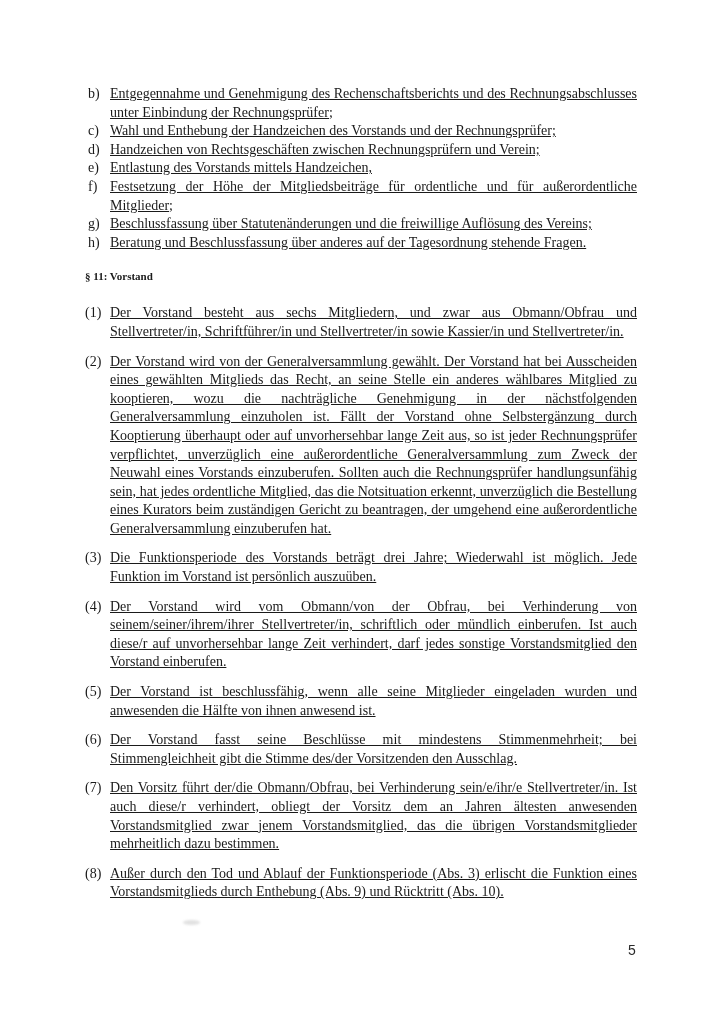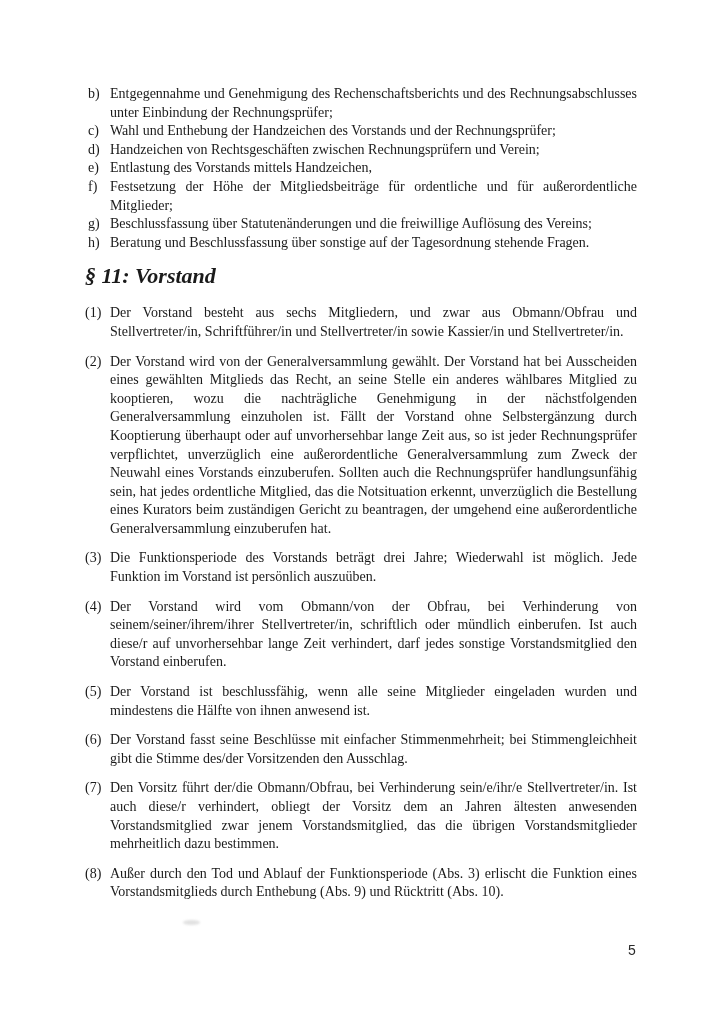--- a/index.html
+++ b/index.html
@@ -32,27 +32,27 @@
     flex: 0 0 25px;
     box-sizing: border-box;
   }
   .list .row .marker {
     padding-left: 3px;
   }
   .row .text {
     flex: 1 1 auto;
     text-align: justify;
     hyphens: none;
+    text-decoration: underline;
   }
   .heading {
-    font-size: 22px;
+    font-size: 11px;
     line-height: 20px;
     font-weight: 700;
     margin: 14px 0 18px 0;
-    font-style: italic;
   }
   .clause {
     margin-bottom: 11px;
   }
   .pagenum {
     position: absolute;
     left: 628px;
     top: 941px;
     font-family: "Liberation Sans", sans-serif;
     font-size: 14px;
@@ -95,21 +95,21 @@
       <div class="row">
         <span class="marker">f)</span>
         <span class="text">Festsetzung der Höhe der Mitgliedsbeiträge für ordentliche und für außerordentliche Mitglieder;</span>
       </div>
       <div class="row">
         <span class="marker">g)</span>
         <span class="text">Beschlussfassung über Statutenänderungen und die freiwillige Auflösung des Vereins;</span>
       </div>
       <div class="row">
         <span class="marker">h)</span>
-        <span class="text">Beratung und Beschlussfassung über sonstige auf der Tagesordnung stehende Fragen.</span>
+        <span class="text">Beratung und Beschlussfassung über anderes auf der Tagesordnung stehende Fragen.</span>
       </div>
     </div>
 
     <div class="heading">§ 11: Vorstand</div>
 
     <div class="row clause">
       <span class="marker">(1)</span>
       <span class="text">Der Vorstand besteht aus sechs Mitgliedern, und zwar aus Obmann/Obfrau und Stellvertreter/in, Schriftführer/in und Stellvertreter/in sowie Kassier/in und Stellvertreter/in.</span>
     </div>
     <div class="row clause">
@@ -119,25 +119,25 @@
     <div class="row clause">
       <span class="marker">(3)</span>
       <span class="text">Die Funktionsperiode des Vorstands beträgt drei Jahre; Wiederwahl ist möglich. Jede Funktion im Vorstand ist persönlich auszuüben.</span>
     </div>
     <div class="row clause">
       <span class="marker">(4)</span>
       <span class="text">Der Vorstand wird vom Obmann/von der Obfrau, bei Verhinderung von seinem/seiner/ihrem/ihrer Stellvertreter/in, schriftlich oder mündlich einberufen. Ist auch diese/r auf unvorhersehbar lange Zeit verhindert, darf jedes sonstige Vorstandsmitglied den Vorstand einberufen.</span>
     </div>
     <div class="row clause">
       <span class="marker">(5)</span>
-      <span class="text">Der Vorstand ist beschlussfähig, wenn alle seine Mitglieder eingeladen wurden und mindestens die Hälfte von ihnen anwesend ist.</span>
+      <span class="text">Der Vorstand ist beschlussfähig, wenn alle seine Mitglieder eingeladen wurden und anwesenden die Hälfte von ihnen anwesend ist.</span>
     </div>
     <div class="row clause">
       <span class="marker">(6)</span>
-      <span class="text">Der Vorstand fasst seine Beschlüsse mit einfacher Stimmenmehrheit; bei Stimmengleichheit gibt die Stimme des/der Vorsitzenden den Ausschlag.</span>
+      <span class="text">Der Vorstand fasst seine Beschlüsse mit mindestens Stimmenmehrheit; bei Stimmengleichheit gibt die Stimme des/der Vorsitzenden den Ausschlag.</span>
     </div>
     <div class="row clause">
       <span class="marker">(7)</span>
       <span class="text">Den Vorsitz führt der/die Obmann/Obfrau, bei Verhinderung sein/e/ihr/e Stellvertreter/in. Ist auch diese/r verhindert, obliegt der Vorsitz dem an Jahren ältesten anwesenden Vorstandsmitglied zwar jenem Vorstandsmitglied, das die übrigen Vorstandsmitglieder mehrheitlich dazu bestimmen.</span>
     </div>
     <div class="row clause">
       <span class="marker">(8)</span>
       <span class="text">Außer durch den Tod und Ablauf der Funktionsperiode (Abs. 3) erlischt die Funktion eines Vorstandsmitglieds durch Enthebung (Abs. 9) und Rücktritt (Abs. 10).</span>
     </div>
 

